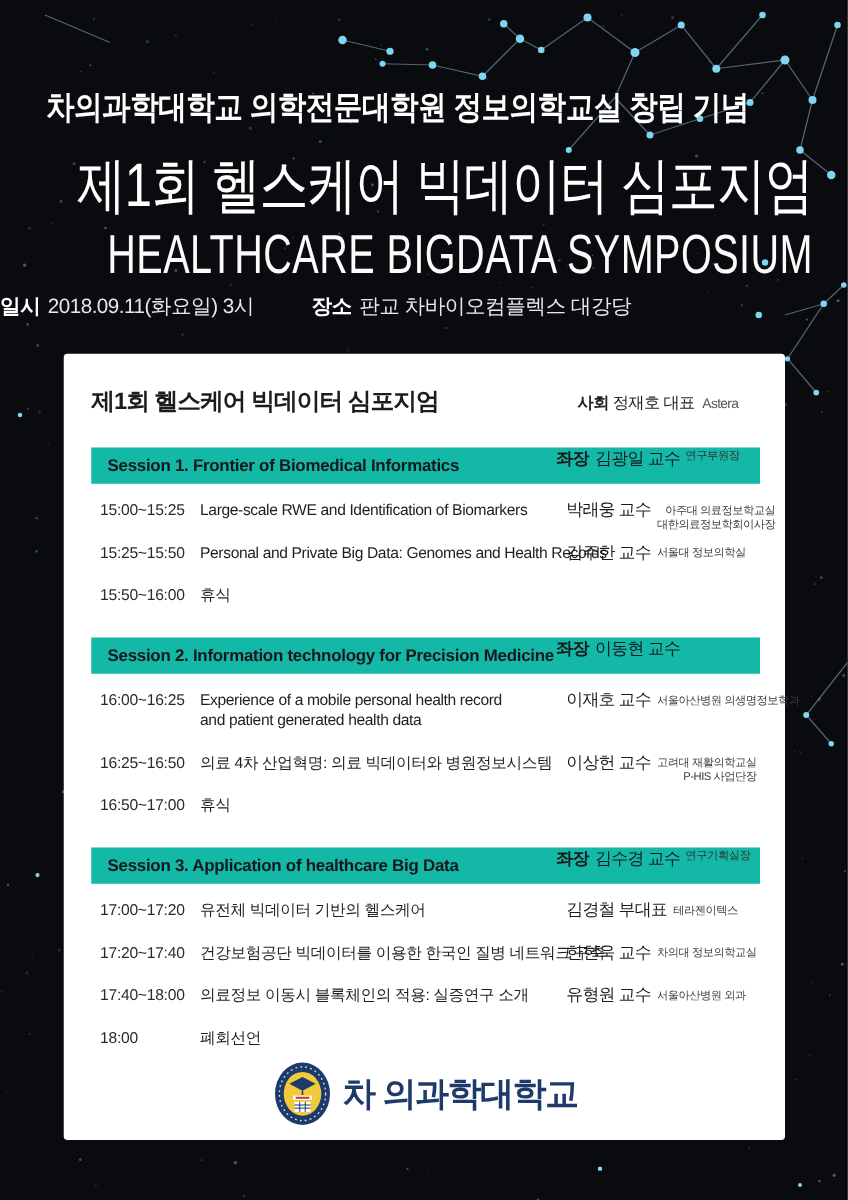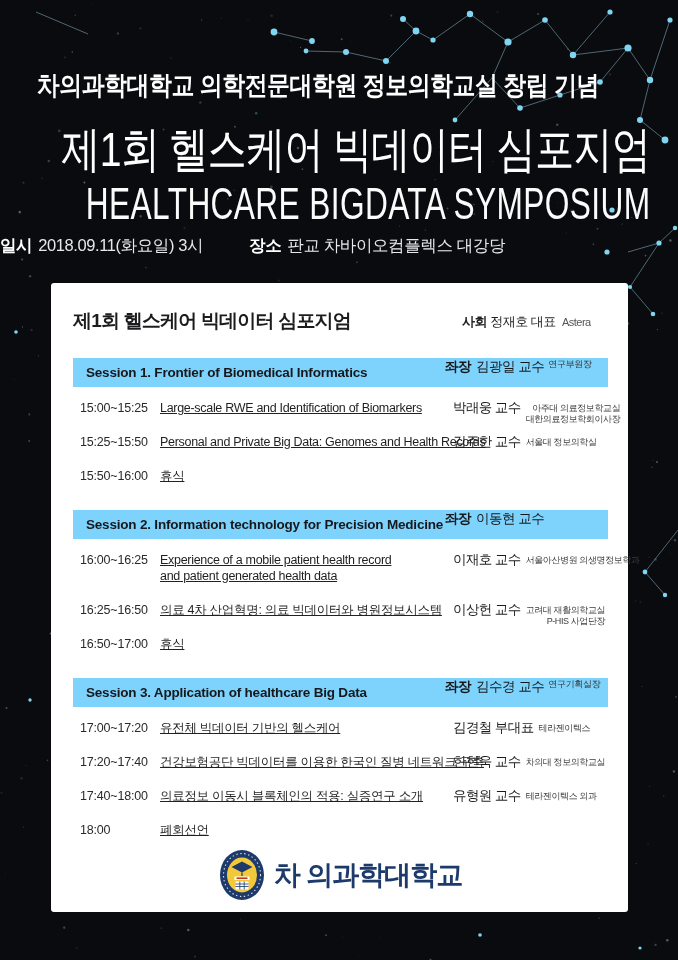--- a/index.html
+++ b/index.html
@@ -24,28 +24,28 @@
   
   .card{position:absolute;left:51px;top:283px;width:577px;height:629px;background:#ffffff;
         border-radius:3px;z-index:3;box-sizing:border-box;padding:25px 20px 0 22px;color:#222;}
   .card-head{position:relative;height:24px;}
   .prog-heading{font-size:19px;font-weight:700;color:#1c1c1e;letter-spacing:-0.8px;white-space:nowrap;}
   .mc{position:absolute;left:389px;top:5px;white-space:nowrap;font-size:13px;color:#222;letter-spacing:-0.5px;}
   .mc b{font-weight:700;}
   .mc .aff{font-size:11px;color:#555;margin-left:3px;}
 
   .session{margin-top:26px;}
-  .session-bar{position:relative;height:29px;background:#7dd3fc;display:flex;align-items:center;}
+  .session-bar{position:relative;height:29px;background:#14b8a6;display:flex;align-items:center;}
   .s-title{padding-left:13px;font-size:13.5px;font-weight:700;color:#17181c;letter-spacing:-0.2px;white-space:nowrap;}
   .chair{position:absolute;left:372px;top:0;height:29px;display:flex;align-items:flex-start;white-space:nowrap;
          font-size:13.5px;color:#17181c;letter-spacing:-0.5px;}
   .chair b{font-weight:700;margin-right:5px;}
   .chair .aff{font-size:9px;color:#333;margin-left:4px;letter-spacing:-0.3px;}
 
-  .item{position:relative;margin-top:18px;min-height:16px;text-decoration:underline;}
+  .item{position:relative;margin-top:18px;min-height:16px;}
   .item.first{margin-top:13px;}
   .time{position:absolute;left:7px;top:1px;font-size:12.5px;color:#2a2a2a;letter-spacing:-0.2px;}
   .ititle{margin-left:87px;font-size:12.5px;line-height:16px;color:#1f1f1f;letter-spacing:-0.3px;}
   .ititle span{display:block;white-space:nowrap;}
   .speaker{position:absolute;left:380px;top:0;display:flex;align-items:flex-start;white-space:nowrap;}
   .sp-name{font-size:13.5px;color:#1c1c1e;letter-spacing:-0.6px;margin-right:5px;line-height:16px;}
   .sp-aff{font-size:9px;color:#3c3c3c;letter-spacing:-0.4px;line-height:11px;padding-top:3px;text-align:right;}
   .sp-aff span{display:block;}
 
   
@@ -478,21 +478,21 @@
       <span class="chair">
         <b>좌장</b>
         <span>이동현 교수</span>
 
       </span>
     </div>
     <div>
   <div class="item first">
     <div class="time">16:00~16:25</div>
     <div class="ititle">
-                <span>Experience of a mobile patient health record</span>
+                <span>Experience of a mobile personal health record</span>
                 <span>and patient generated health data</span>
               </div>
     <div class="speaker">
       <span class="sp-name">이재호 교수</span>
       <span class="sp-aff">
                   <span>서울아산병원 의생명정보학과</span>
                 </span>
     </div>
   </div>
 
@@ -557,21 +557,21 @@
   </div>
 
   <div class="item">
     <div class="time">17:40~18:00</div>
     <div class="ititle">
                 <span>의료정보 이동시 블록체인의 적용: 실증연구 소개</span>
               </div>
     <div class="speaker">
       <span class="sp-name">유형원 교수</span>
       <span class="sp-aff">
-                  <span>테라젠이텍스 외과</span>
+                  <span>서울아산병원 외과</span>
                 </span>
     </div>
   </div>
 
   <div class="item">
     <div class="time">18:00</div>
     <div class="ititle">
                 <span>폐회선언</span>
               </div>
 

